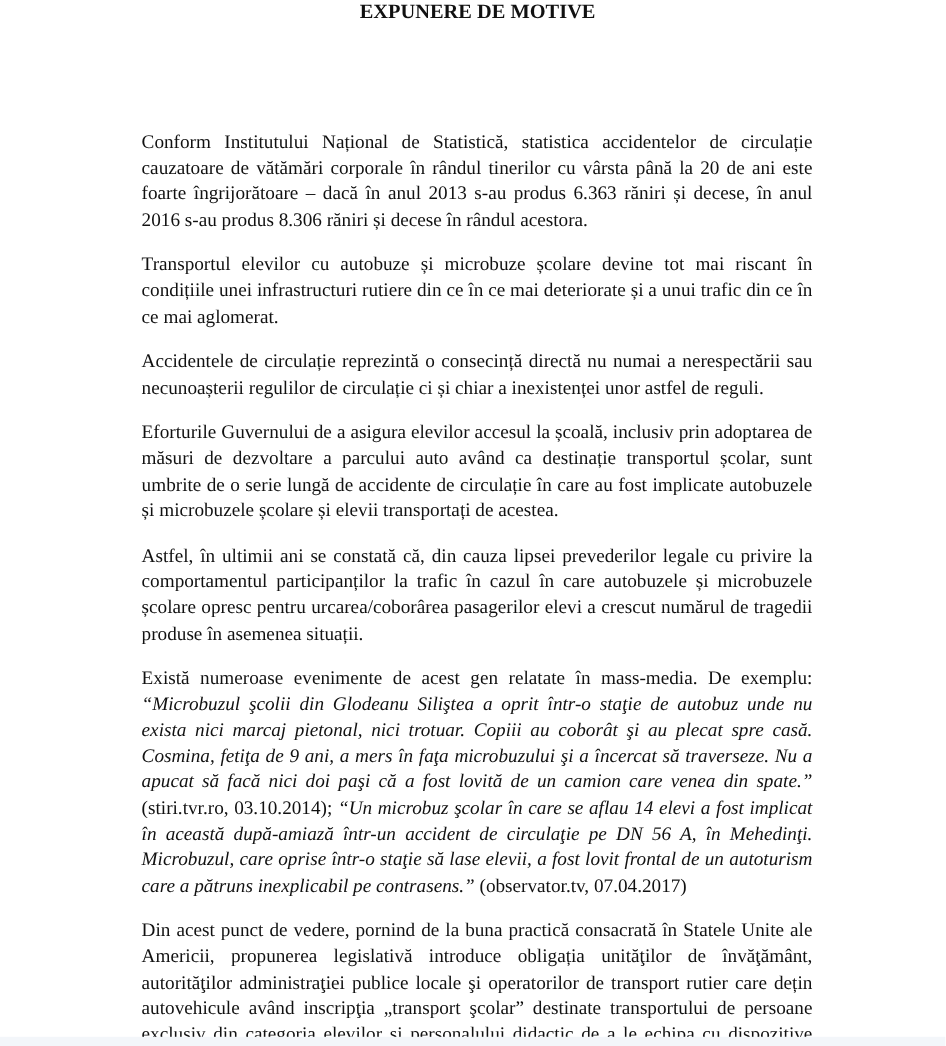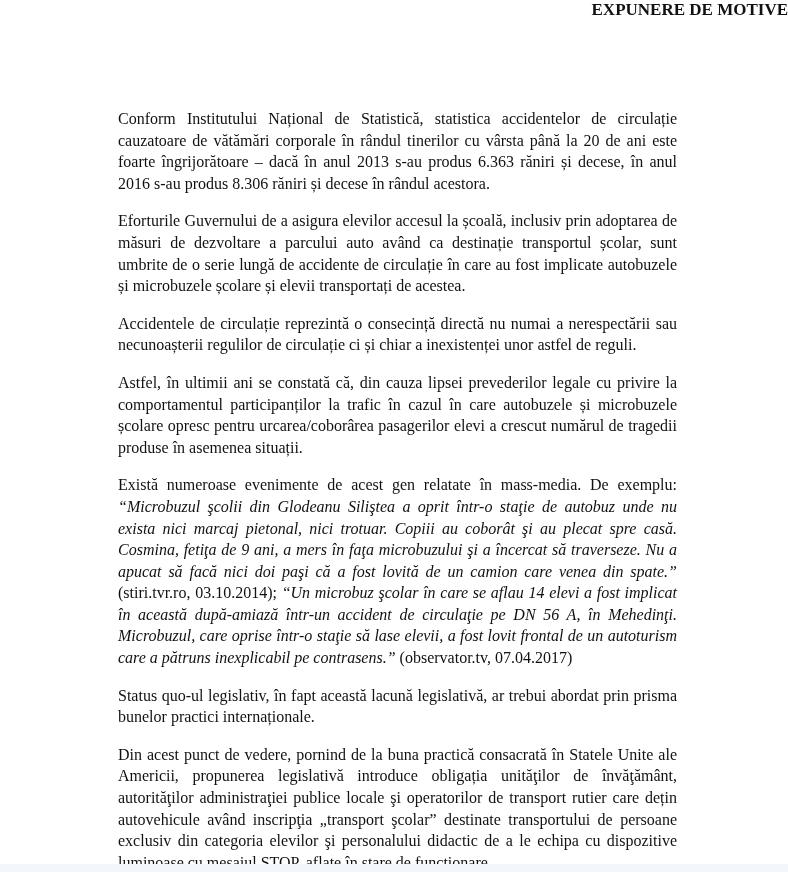--- a/index.html
+++ b/index.html
@@ -21,21 +21,21 @@
       top: 0;
       width: 788px;
       height: 872px;
       background: #ffffff;
     }
     .title {
       position: absolute;
       top: 0px;
       left: 0;
       width: 788px;
-      text-align: right;
+      text-align: center;
       font-weight: bold;
       font-size: 17px;
       line-height: 20px;
       letter-spacing: 0px;
       margin: 0;
       padding-left: 8px;
       box-sizing: border-box;
     }
     .body-text {
       position: absolute;
@@ -60,22 +60,22 @@
     }
   </style>
 </head>
 <body>
 
 <div class="page">
   <h1 class="title">EXPUNERE DE MOTIVE</h1>
 
   <div class="body-text">
     <p>Conform Institutului Național de Statistică, statistica accidentelor de circulație cauzatoare de vătămări corporale în rândul tinerilor cu vârsta până la 20 de ani este foarte îngrijorătoare – dacă în anul 2013 s-au produs 6.363 răniri și decese, în anul 2016 s-au produs 8.306 răniri și decese în rândul acestora.</p>
+    <p>Transportul elevilor cu autobuze și microbuze școlare devine tot mai riscant în condițiile unei infrastructuri rutiere din ce în ce mai deteriorate și a unui trafic din ce în ce mai aglomerat.</p>
+    <p>Accidentele de circulație reprezintă o consecință directă nu numai a nerespectării sau necunoașterii regulilor de circulație ci și chiar a inexistenței unor astfel de reguli.</p>
     <p>Eforturile Guvernului de a asigura elevilor accesul la școală, inclusiv prin adoptarea de măsuri de dezvoltare a parcului auto având ca destinație transportul școlar, sunt umbrite de o serie lungă de accidente de circulație în care au fost implicate autobuzele și microbuzele școlare și elevii transportați de acestea.</p>
-    <p>Accidentele de circulație reprezintă o consecință directă nu numai a nerespectării sau necunoașterii regulilor de circulație ci și chiar a inexistenței unor astfel de reguli.</p>
     <p>Astfel, în ultimii ani se constată că, din cauza lipsei prevederilor legale cu privire la comportamentul participanților la trafic în cazul în care autobuzele și microbuzele școlare opresc pentru urcarea/coborârea pasagerilor elevi a crescut numărul de tragedii produse în asemenea situații.</p>
     <p><span>Există numeroase evenimente de acest gen relatate în mass-media. De exemplu: </span><em>“Microbuzul şcolii din Glodeanu Siliştea a oprit într-o staţie de autobuz unde nu exista nici marcaj pietonal, nici trotuar. Copiii au coborât şi au plecat spre casă. Cosmina, fetiţa de 9 ani, a mers în faţa microbuzului şi a încercat să traverseze. Nu a apucat să facă nici doi paşi că a fost lovită de un camion care venea din spate.”</em><span> (stiri.tvr.ro, 03.10.2014); </span><em>“Un microbuz şcolar în care se aflau 14 elevi a fost implicat în această după-amiază într-un accident de circulaţie pe DN 56 A, în Mehedinţi. Microbuzul, care oprise într-o staţie să lase elevii, a fost lovit frontal de un autoturism care a pătruns inexplicabil pe contrasens.”</em><span> (observator.tv, 07.04.2017)</span></p>
-    <p>Status quo-ul legislativ, în fapt această lacună legislativă, ar trebui abordat prin prisma bunelor practici internaționale.</p>
     <p>Din acest punct de vedere, pornind de la buna practică consacrată în Statele Unite ale Americii, propunerea legislativă introduce obligația unităţilor de învăţământ, autorităţilor administraţiei publice locale şi operatorilor de transport rutier care dețin autovehicule având inscripţia „transport şcolar” destinate transportului de persoane exclusiv din categoria elevilor şi personalului didactic de a le echipa cu dispozitive luminoase cu mesajul STOP, aflate în stare de funcționare.</p>
   </div>
 
   <div class="bottom-band"></div>
 </div>
 
 </body></html>

